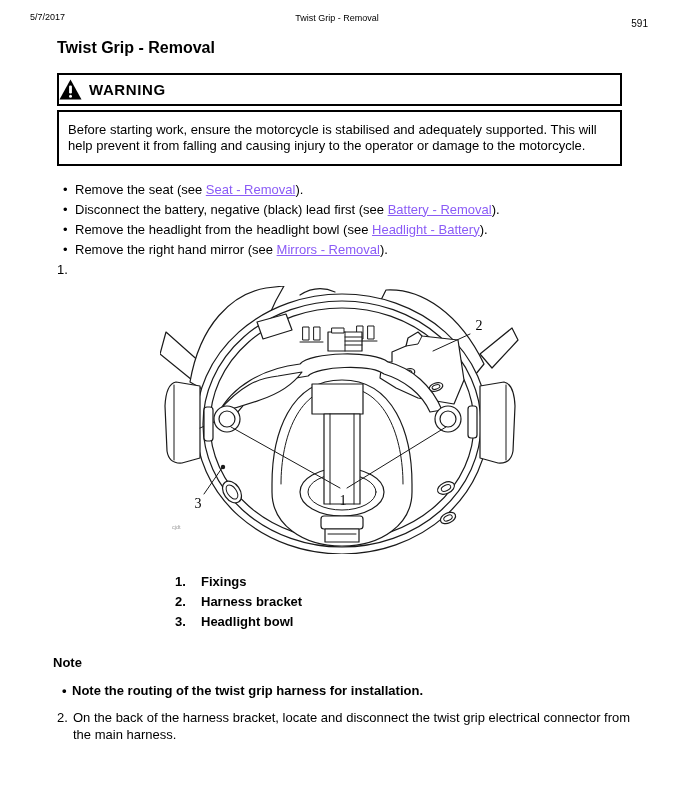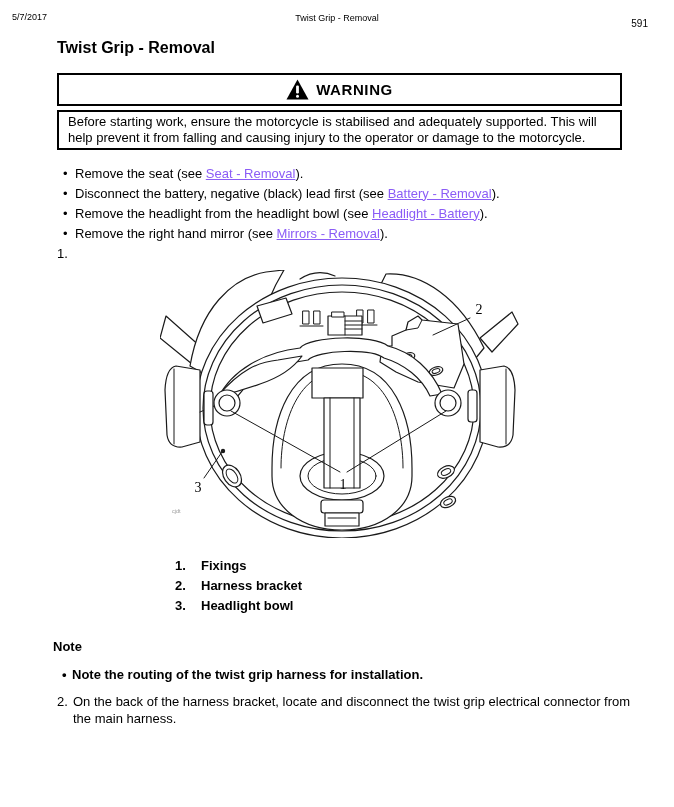--- a/index.html
+++ b/index.html
@@ -2,35 +2,35 @@
 <html><head>
 <meta charset="utf-8">
 <style>
   * { box-sizing: border-box; }
   html,body { margin:0; padding:0; }
   body {
     width:674px; height:807px; position:relative;
     background:#ffffff; color:#000;
     font-family:"Liberation Sans", sans-serif; font-size:13px; line-height:1.3;
   }
-  .hdr-date { position:absolute; left:12px; top:12px; font-size:9px; }
+  .hdr-date { position:absolute; left:30px; top:12px; font-size:9px; }
   .hdr-doc  { position:absolute; left:0; right:0; top:13px; text-align:center; font-size:9px; }
   .hdr-page { position:absolute; right:26px; top:17px; font-size:10px; }
 
   .content { position:absolute; left:57px; top:38px; width:565px; }
 
   .page-title { font-size:16px; font-weight:bold; margin:0 0 14px 0; }
 
   .warn-head {
     border:2px solid #000; height:33px;
-    display:flex; align-items:center; justify-content:center; gap:7px;
+    display:flex; align-items:center; justify-content:flex-start; gap:7px;
   }
   .warn-head .warn-label { font-size:15px; font-weight:bold; letter-spacing:0.6px; }
   .warn-body {
-    border:2px solid #000; margin-top:4px; padding:2px 9px;
+    border:2px solid #000; margin-top:4px; padding:10px 9px;
     font-size:13px; line-height:16px;
   }
 
   ul.prereq { list-style:none; margin:15px 0 0 0; padding:0; }
   ul.prereq li { display:flex; margin-bottom:3px; line-height:17px; }
   ul.prereq .bullet { flex:0 0 12px; margin-left:6px; text-align:left; }
   a.xref { color:#8b5cf6; text-decoration:underline; cursor:pointer; }
 
   .step { display:flex; margin-top:1px; line-height:17px; }
   .step .num { flex:0 0 16px; }

